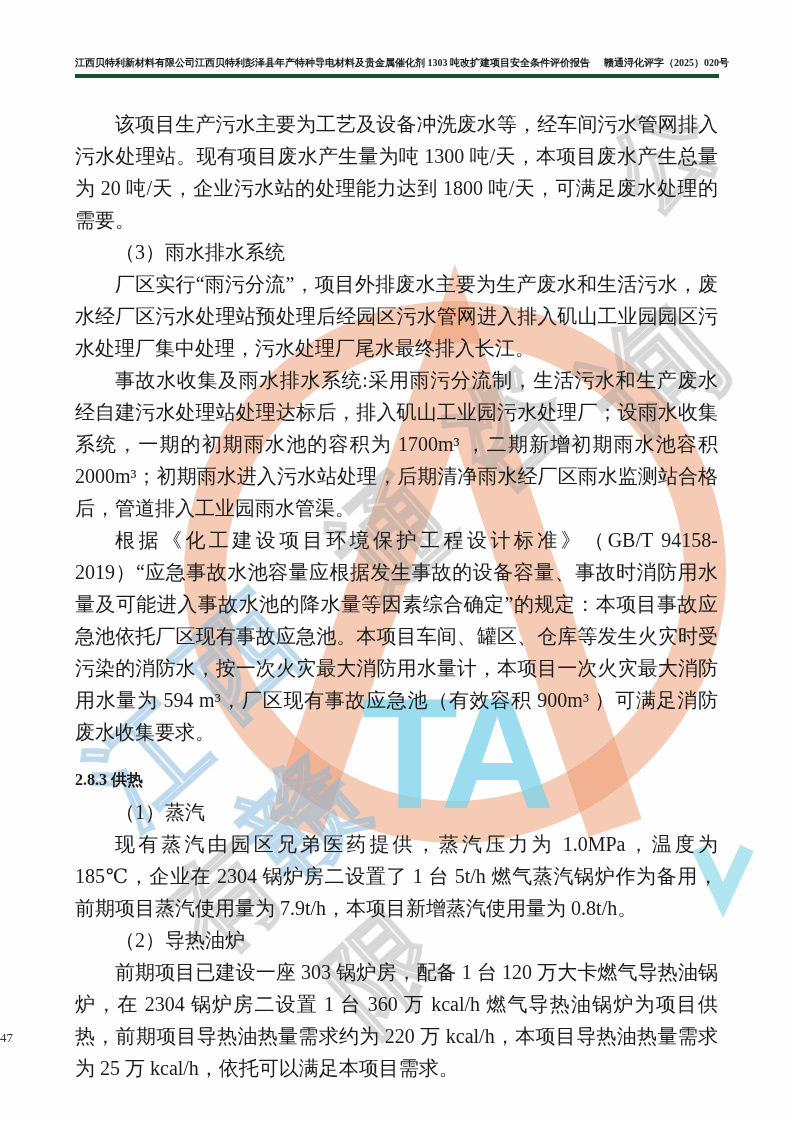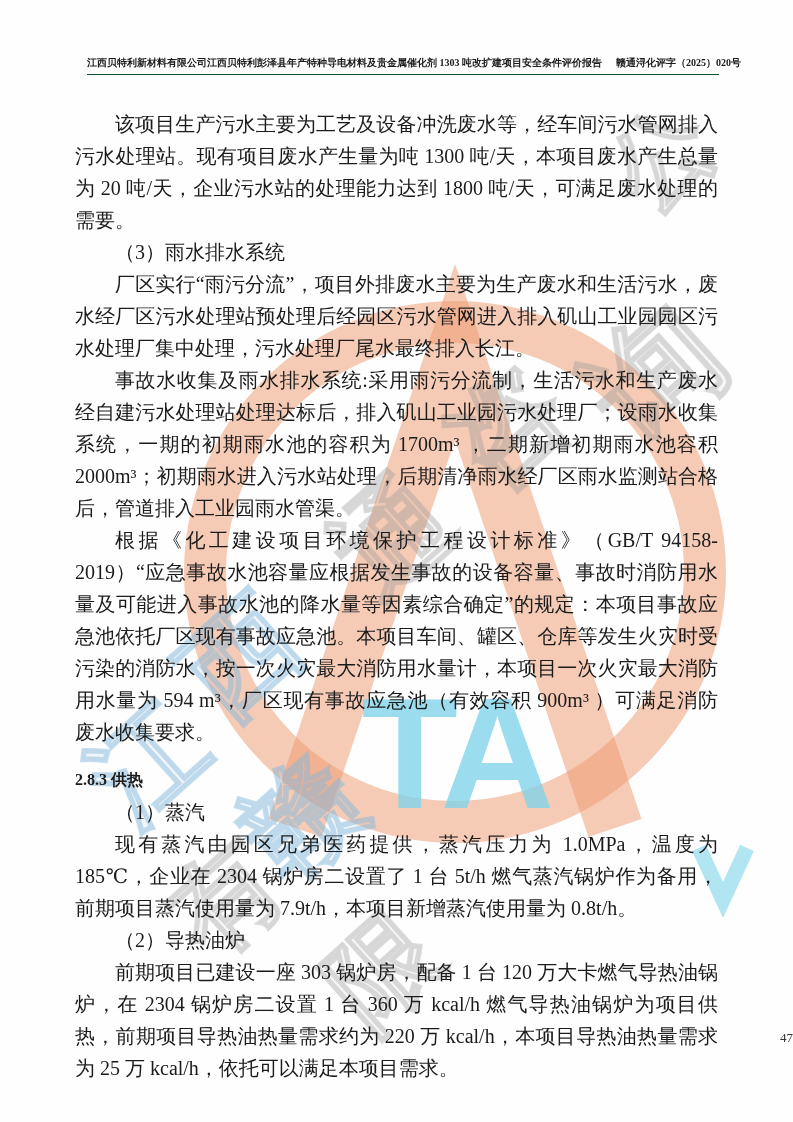--- a/index.html
+++ b/index.html
@@ -10,34 +10,34 @@
     background:#fefefe;
     overflow:hidden;
     font-family:"Liberation Serif","DejaVu Serif",serif;
     color:#1b1b1b;
   }
   
   .header{
     position:absolute;left:75px;right:74px;top:56px;
     display:flex;justify-content:space-between;align-items:flex-end;
     font-weight:bold;font-size:10px;line-height:14px;
-    padding-bottom:4px;border-bottom:1px solid #14532d;
-    white-space:nowrap;z-index:2;margin-left:12px;
+    padding-bottom:4px;border-bottom:4px solid #14532d;
+    white-space:nowrap;z-index:2;
   }
   .header .doc-no{margin-left:14px;font-size:10px;}
   
   .content{
     position:absolute;left:75px;right:75px;top:108px;
     font-size:20px;line-height:32px;text-align:justify;
     z-index:2;
   }
   .para{text-indent:2em;margin:0;}
   .heading{font-weight:bold;text-indent:0;margin:16px 0 0 0;font-size:16px;}
   .pageno{
-    position:absolute;top:1030px;left:0;right:0;text-align:right;
+    position:absolute;top:1030px;left:0;right:0;text-align:left;
     font-size:13px;z-index:2;color:#333;
   }
   
   .wm-layer{position:absolute;inset:0;z-index:1;pointer-events:none;}
   .wm-char{
     position:absolute;
     font-family:"DejaVu Serif","Liberation Serif",serif;
     font-weight:bold;
     transform:rotate(-42deg);
     -webkit-text-stroke:2px rgba(130,185,220,0.45);

